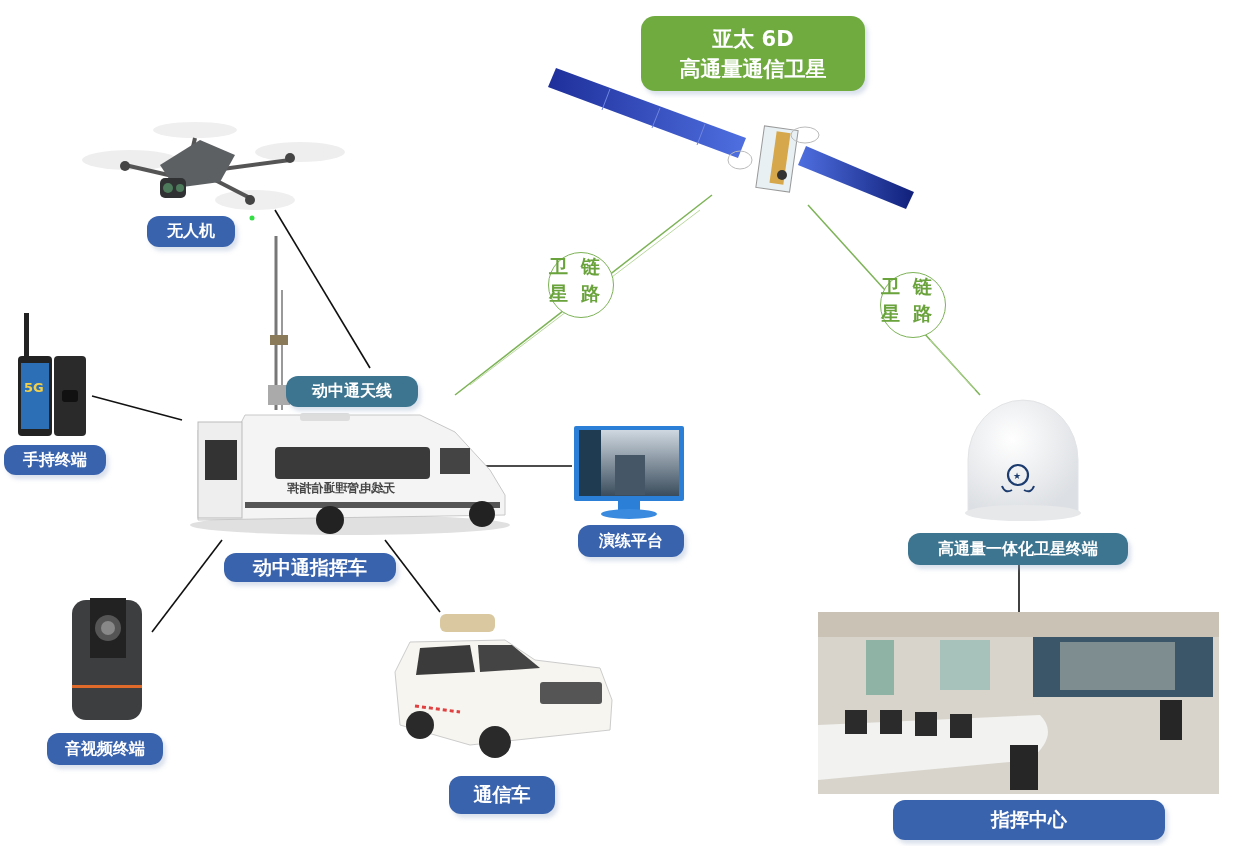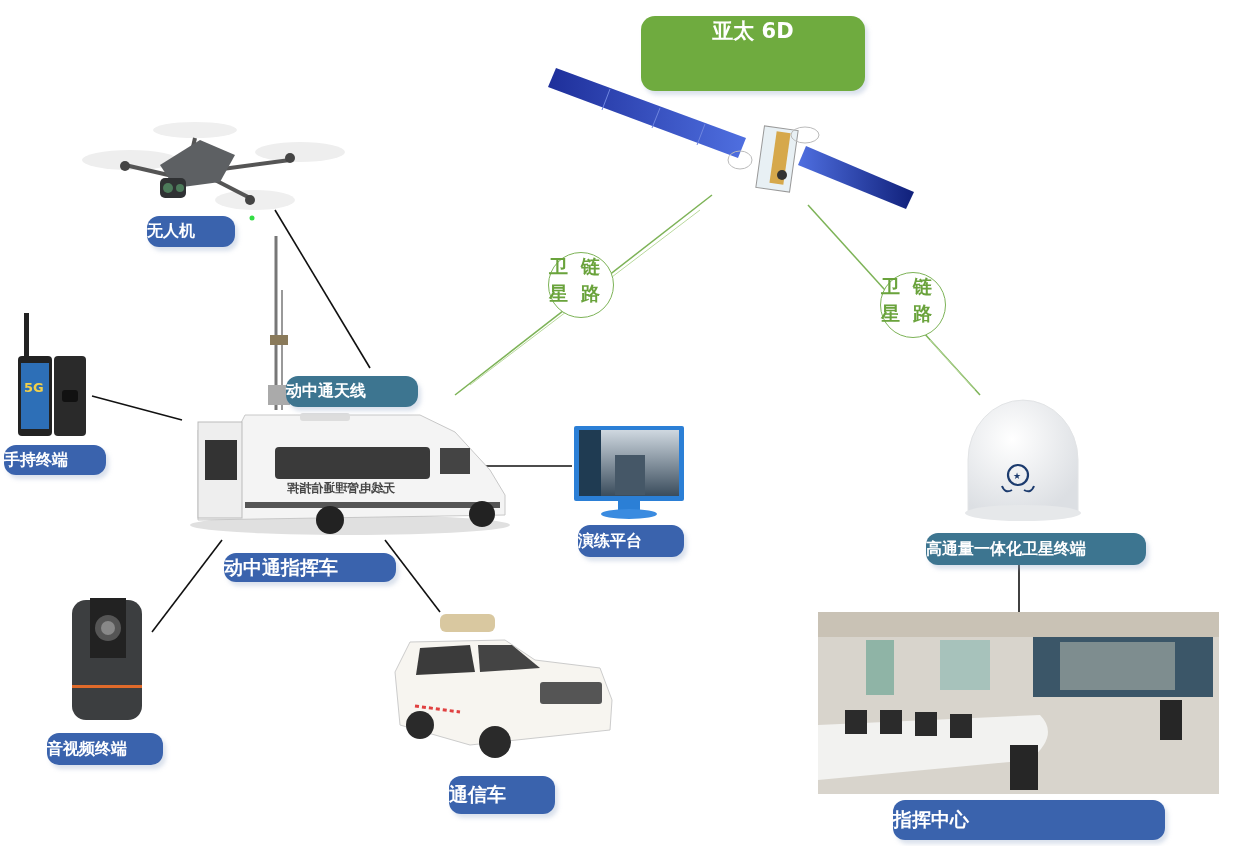--- a/index.html
+++ b/index.html
@@ -1,20 +1,20 @@
 <!DOCTYPE html>
 <html><head>
 <meta charset="utf-8">
 <style>
   html, body { margin:0; padding:0; background:#ffffff; }
   body { width:1239px; height:846px; position:relative; overflow:hidden;
          font-family:"DejaVu Sans","Liberation Sans",sans-serif; }
   .badge { position:absolute; color:#ffffff; text-align:center; border-radius:12px;
            font-weight:bold; box-shadow:3px 4px 4px rgba(150,170,200,0.35);
-           display:flex; align-items:center; white-space:nowrap; }
+           display:flex; align-items:center; justify-content:center; white-space:nowrap; }
   .blue { background:#3a63ad; }
   .teal { background:#3d7590; }
   .green { background:#6fab3f; border-radius:14px; flex-direction:column; line-height:30px; font-size:21px; }
   .link-circle { position:absolute; width:64px; height:64px; border:1.5px solid #7db357; border-radius:50%;
                  background:#ffffff; color:#6aa33c; font-size:19px; line-height:27px; 
                  display:flex; justify-content:center; font-weight:bold; }
   svg { position:absolute; left:0; top:0; }
 </style>
 </head>
 <body>
@@ -167,20 +167,21 @@
     <rect x="880" y="710" width="22" height="24" fill="#2b2b2b"></rect>
     <rect x="915" y="712" width="22" height="24" fill="#2b2b2b"></rect>
     <rect x="950" y="714" width="22" height="24" fill="#2b2b2b"></rect>
     <rect x="1010" y="745" width="28" height="45" fill="#262626"></rect>
     <rect x="1160" y="700" width="22" height="40" fill="#262626"></rect>
   </g>
 </svg>
 
 <div class="badge green" style="left:641px; top:16px; width:224px; height:75px;">
   <span>亚太 6D</span>
+  <span>高通量通信卫星</span>
 </div>
 
 <div class="link-circle" style="left:548px; top:252px;">
   <span>卫星</span>
   <span>链路</span>
 </div>
 <div class="link-circle" style="left:880px; top:272px;">
   <span>卫星</span>
   <span>链路</span>
 </div>
@@ -192,15 +193,15 @@
 <div class="badge blue" style="left:4px; top:445px; width:102px; height:30px; font-size:16px;">手持终端</div>
 
 <div class="badge blue" style="left:224px; top:553px; width:172px; height:29px; font-size:19px;">动中通指挥车</div>
 
 <div class="badge blue" style="left:578px; top:525px; width:106px; height:32px; font-size:16px;">演练平台</div>
 
 <div class="badge blue" style="left:47px; top:733px; width:116px; height:32px; font-size:16px;">音视频终端</div>
 
 <div class="badge blue" style="left:449px; top:776px; width:106px; height:38px; font-size:19px;">通信车</div>
 
-<div class="badge teal" style="left:908px; top:533px; width:220px; height:32px; font-size:16px;margin-left:18px;">高通量一体化卫星终端</div>
+<div class="badge teal" style="left:908px; top:533px; width:220px; height:32px; font-size:16px;">高通量一体化卫星终端</div>
 
 <div class="badge blue" style="left:893px; top:800px; width:272px; height:40px; font-size:19px;">指挥中心</div>
 
 </body></html>

